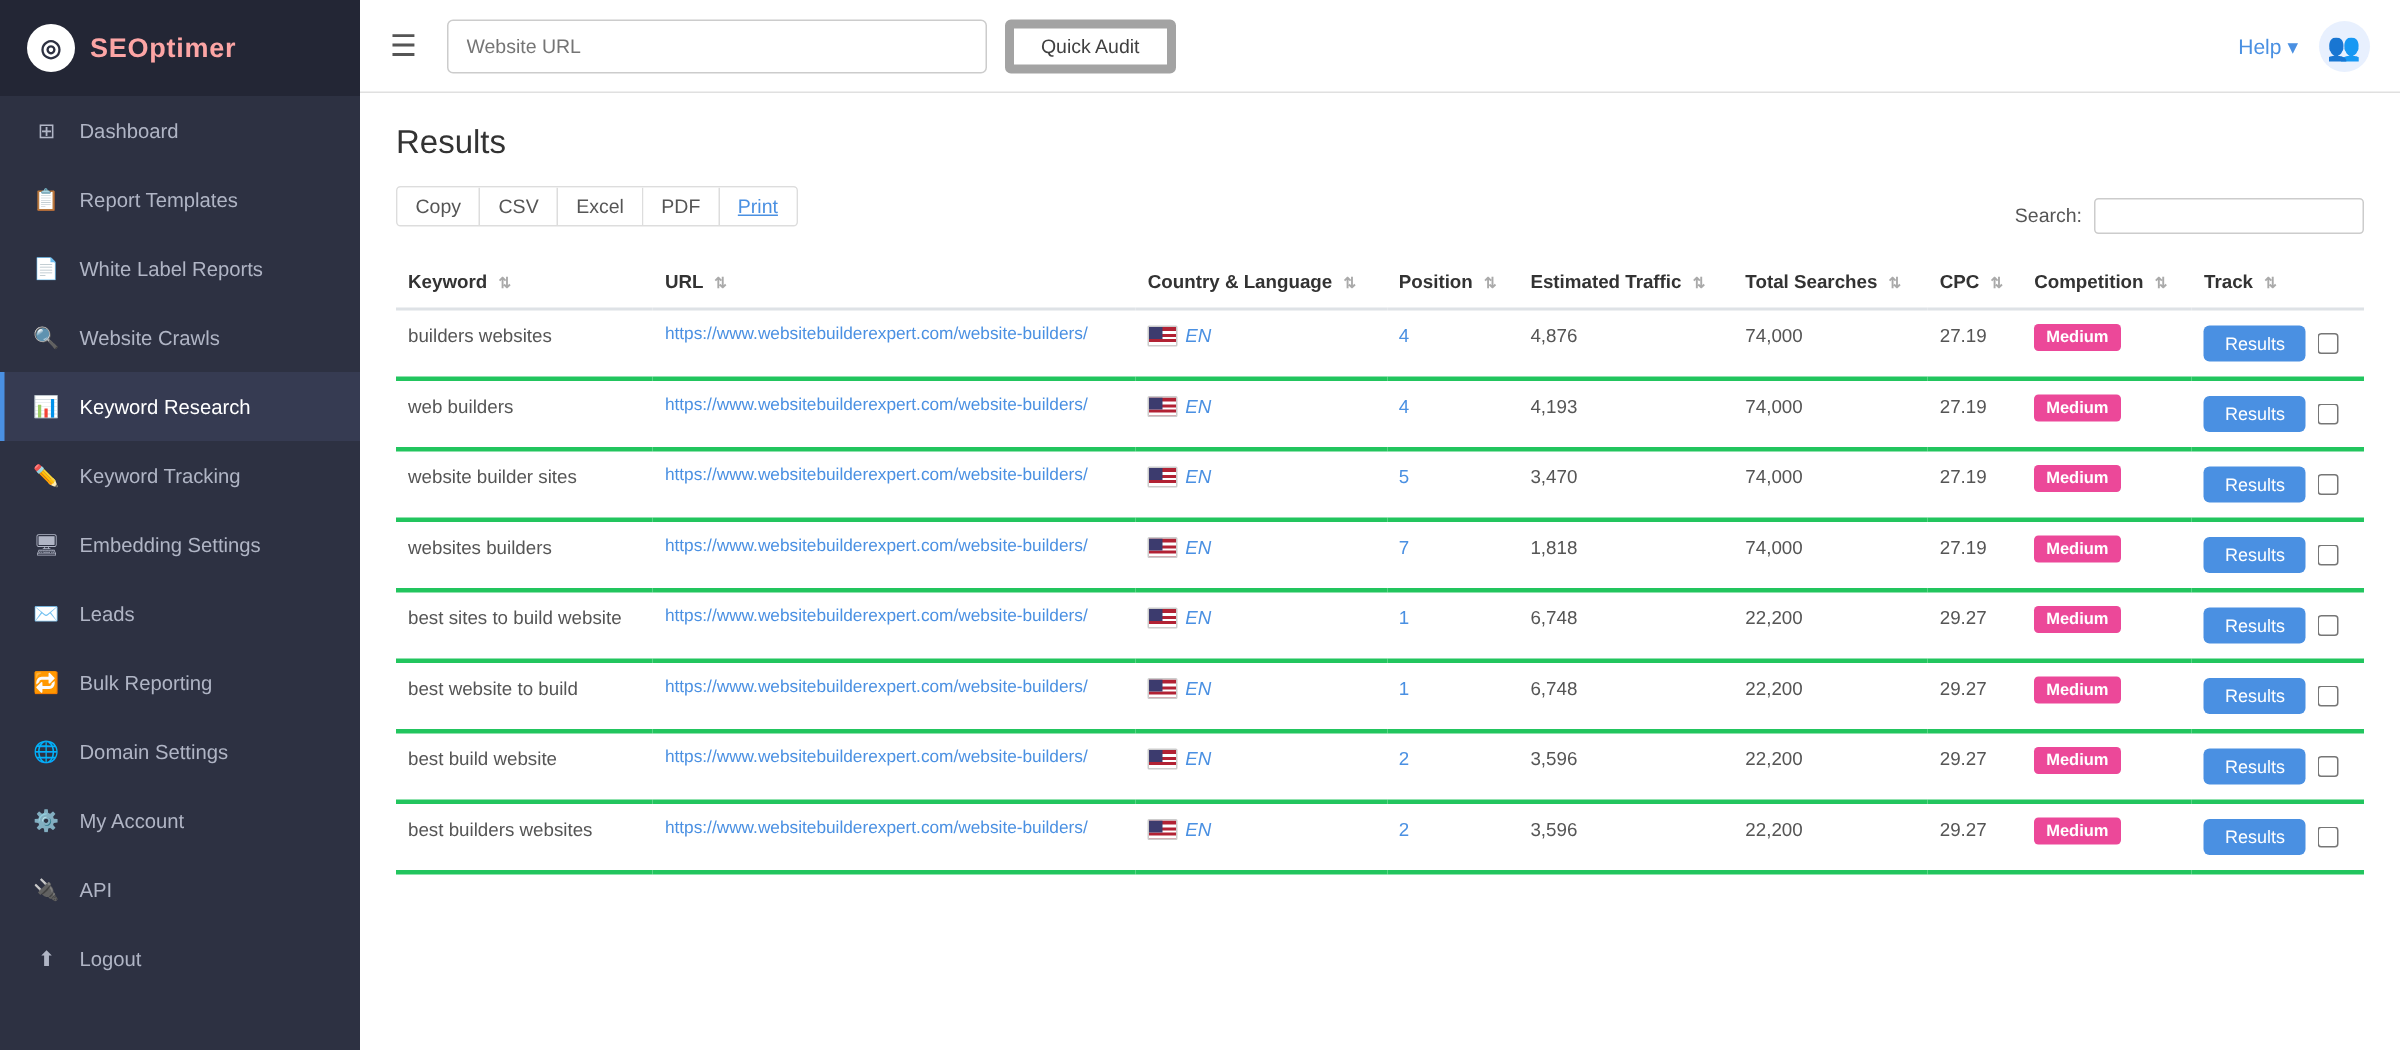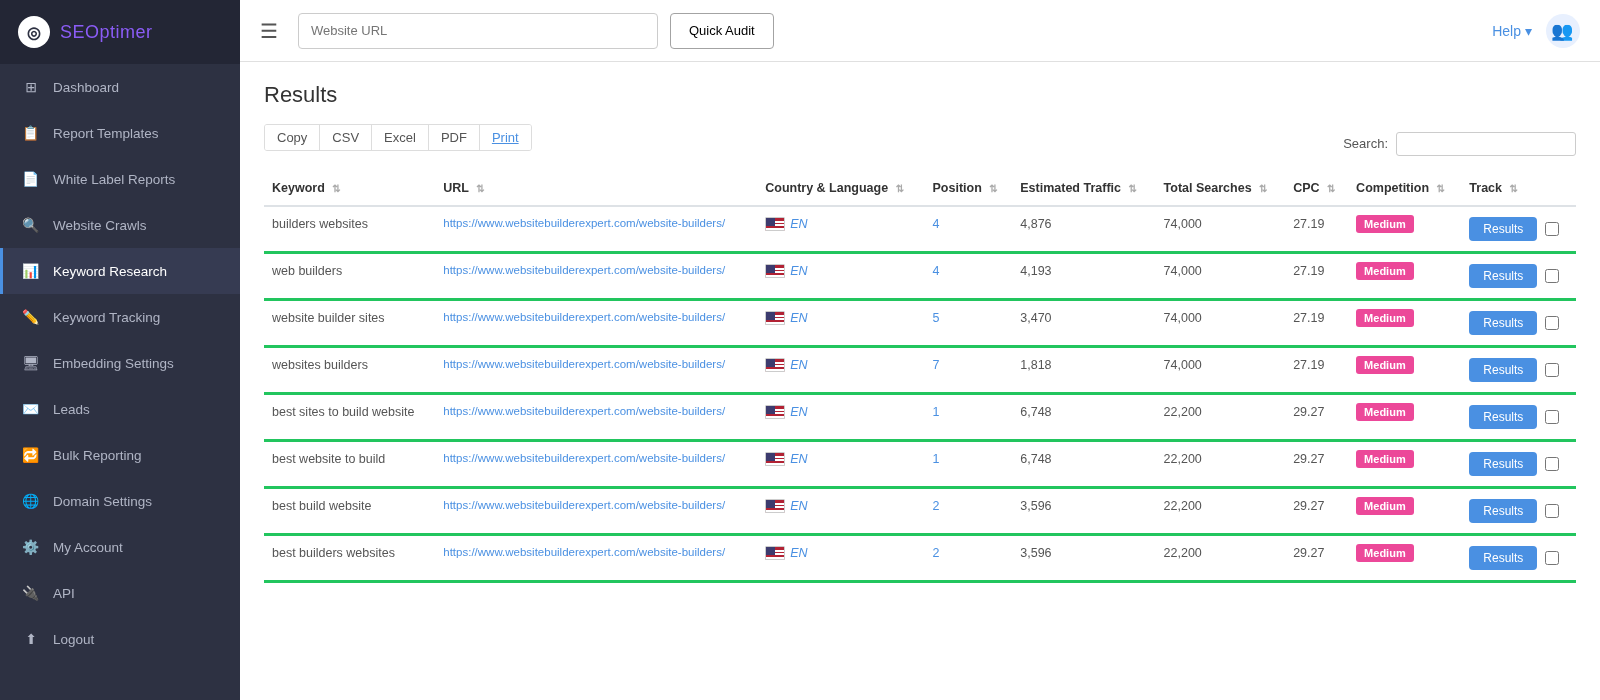--- a/index.html
+++ b/index.html
@@ -27,23 +27,23 @@
       background: #fff;
       border-radius: 50%;
       display: flex; align-items: center; justify-content: center;
       margin-right: 10px;
       font-size: 16px;
       font-weight: bold;
       color: #2d3142;
       flex-shrink: 0;
     }
     #sidebar-logo .logo-text {
-      color: #8b5cf6;
+      color: #fca5a5;
       font-size: 18px;
-      font-weight: 400;
+      font-weight: 700;
       letter-spacing: 0.5px;
     }
     .sidebar-item {
       display: flex;
       align-items: center;
       padding: 13px 18px;
       cursor: pointer;
       color: #b0b5c5;
       font-size: 13.5px;
       border-left: 3px solid transparent;
@@ -89,25 +89,25 @@
       border-radius: 4px;
       padding: 0 12px;
       font-size: 13px;
       color: #aaa;
       outline: none;
     }
     #quick-audit-btn {
       height: 36px;
       padding: 0 18px;
       background: #fff;
-      border: 1px solid #a3a3a3;
+      border: 6px solid #a3a3a3;
       border-radius: 4px;
       font-size: 13px;
       cursor: pointer;
-      color: #000000;
+      color: #404040;
     }
     #topbar-right {
       margin-left: auto;
       display: flex;
       align-items: center;
       gap: 14px;
     }
     #help-btn {
       color: #4a90e2;
       font-size: 14px;

